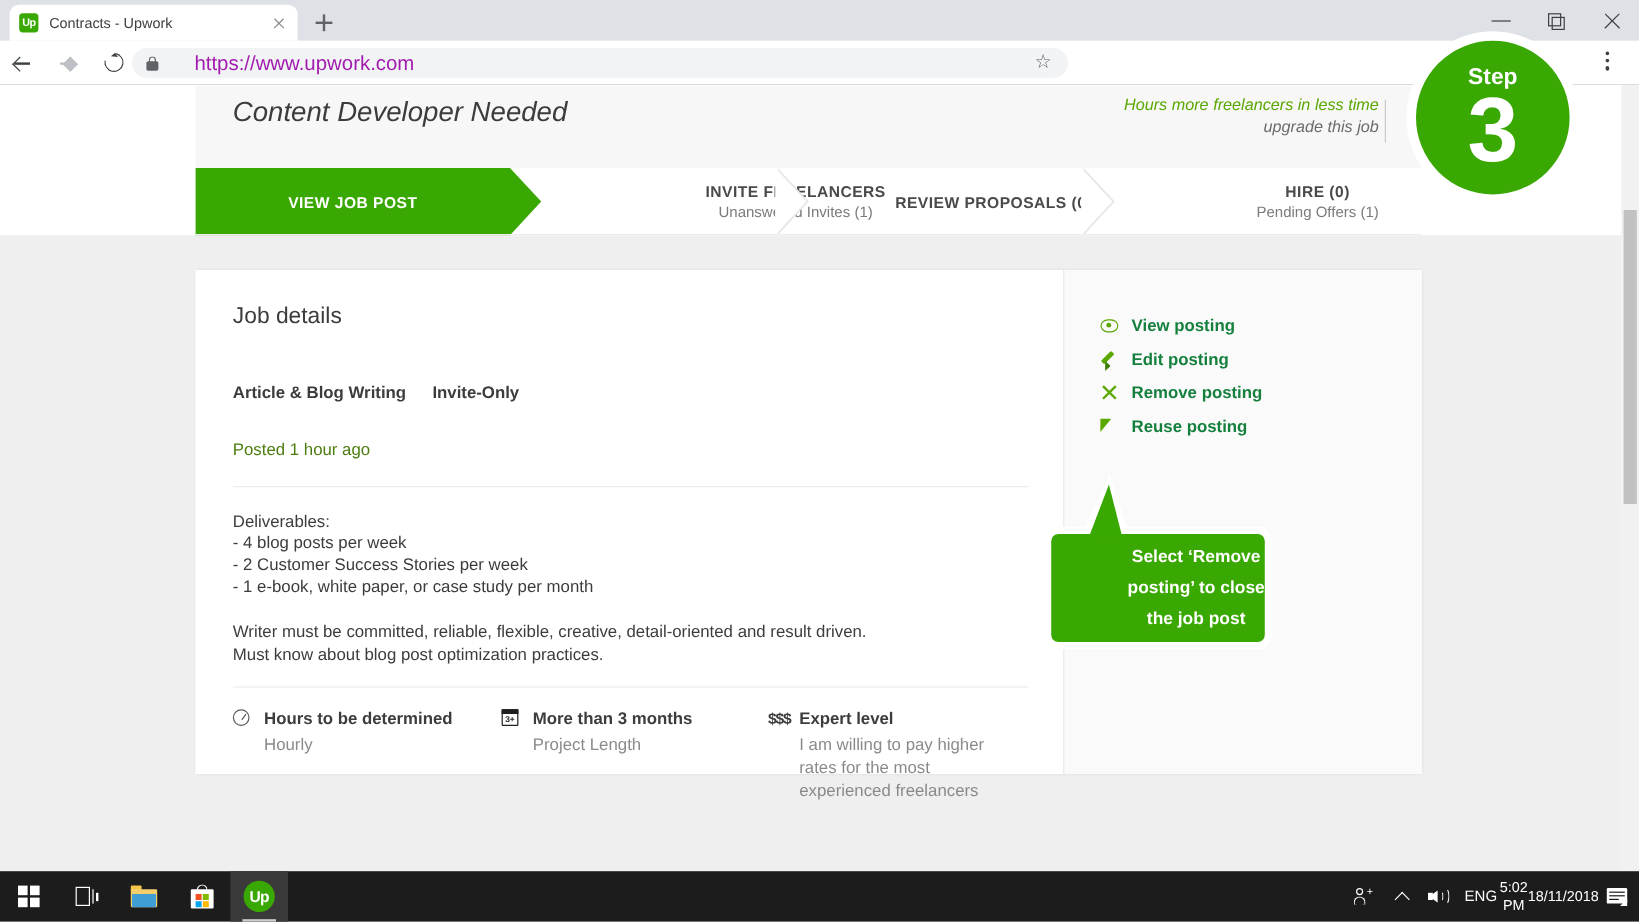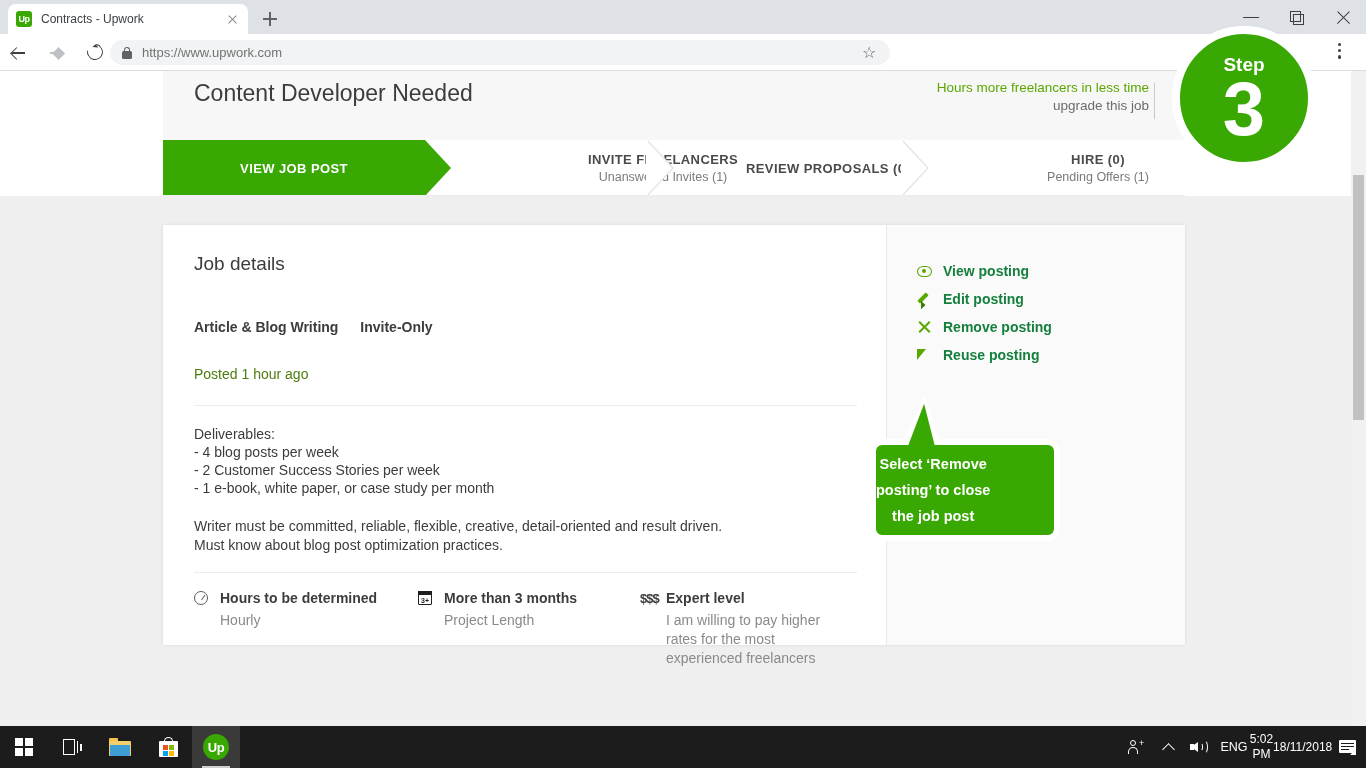--- a/index.html
+++ b/index.html
@@ -113,21 +113,21 @@
     background: #f1f3f4; border-radius: 13px;
     display: flex; align-items: center; padding: 0 12px;
   }
   .lock { width: 10px; height: 12px; position: relative; flex: none; margin-right: 10px; }
   .lock .body { position: absolute; left: 0; bottom: 0; width: 10px; height: 7.5px; background: #5f6368; border-radius: 1.5px; }
   .lock .shk {
     position: absolute; left: 2px; top: 0; width: 6px; height: 6px;
     border: 1.6px solid #5f6368; border-bottom: none;
     border-radius: 3px 3px 0 0;
   }
-  .url { font-size: 13px; color: #737373; }
+  .url { font-size: 17px; color: #a21caf; margin-left: 20px; }
   .star {
     position: absolute; left: 862px; top: 45px;
     font-size: 16px; color: #5f6368; line-height: 1;
   }
   .kebab {
     position: absolute; left: 1338px; top: 43px; width: 4px;
   }
   .kebab i { display: block; width: 3.2px; height: 3.2px; border-radius: 50%; background: #3c4043; margin-bottom: 3px; }
 
   .chrome-sep {
@@ -136,20 +136,21 @@
 
   
   .viewport {
     position: absolute; left: 0; top: 71px; width: 1351px; height: 655px;
     background: #ffffff; overflow: hidden;
   }
 
   .page-head {
     position: absolute; left: 163px; top: 0px; width: 1022px; height: 69px;
     background: #f7f7f7;
+    font-style: italic;
   }
   .job-title {
     position: absolute; left: 31px; top: 9px;
     font-size: 23px; color: #3c3c3c; font-weight: 400;
   }
   .upsell { position: absolute; right: 36px; top: 9px; text-align: right; }
   .upsell-line1 { font-size: 13.5px; color: #5aa700; }
   .upsell-line2 { font-size: 13.5px; color: #6b6b6b; margin-top: 3px; }
   .upsell-bar {
     position: absolute; right: 30px; top: 12px; width: 1px; height: 36px; background: #c9c9c9;
@@ -295,21 +296,21 @@
     border-left: 9px solid #5aa700; border-bottom: 11px solid transparent;
   }
 
   
   .tip-wrap { position: absolute; left: 857px; top: 245px; width: 205px; height: 230px; }
   .tip-bubble {
     position: absolute; left: 13px; top: 123px; width: 178px; height: 90px;
     background: #3aa802; border-radius: 12px;
     border: 6px solid #ffffff;
     box-sizing: content-box;
-    display: flex; align-items: center; justify-content: flex-start;
+    display: flex; align-items: center; justify-content: flex-end;
     text-align: center;
   }
   .tip-text {
     font-size: 14.5px; color: #ffffff; font-weight: bold; line-height: 26px;
     white-space: pre-line;
   }
   .tip-tail-white {
     position: absolute; left: 48px; top: 80px;
     width: 0; height: 0;
     border-left: 16px solid transparent;

